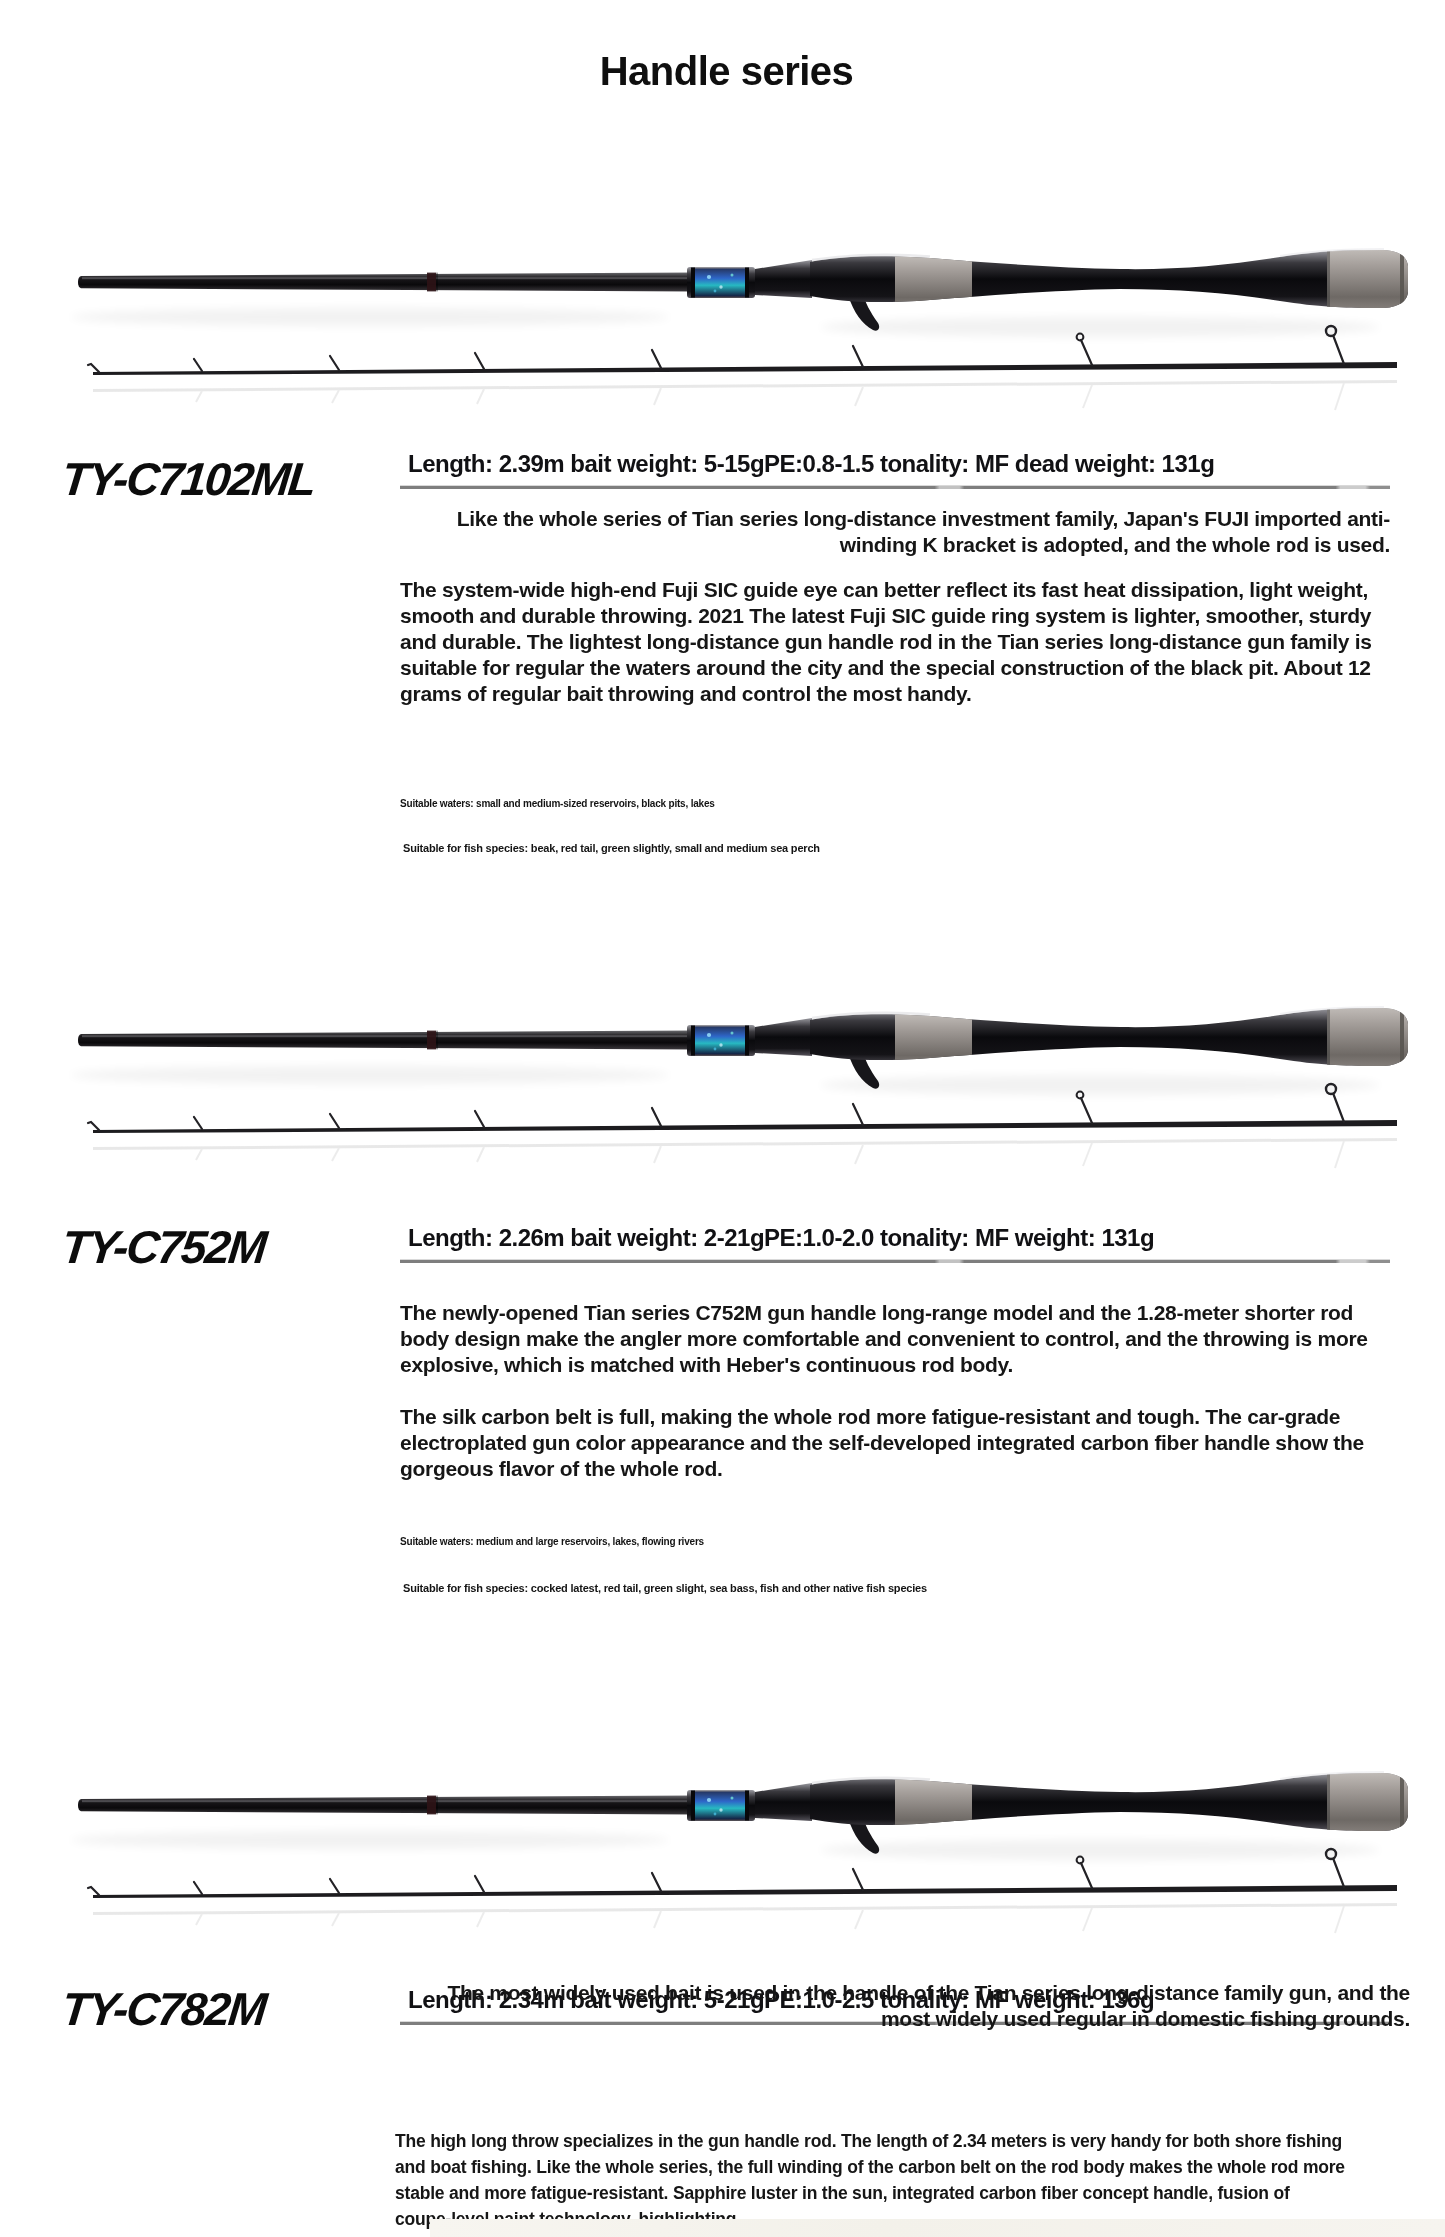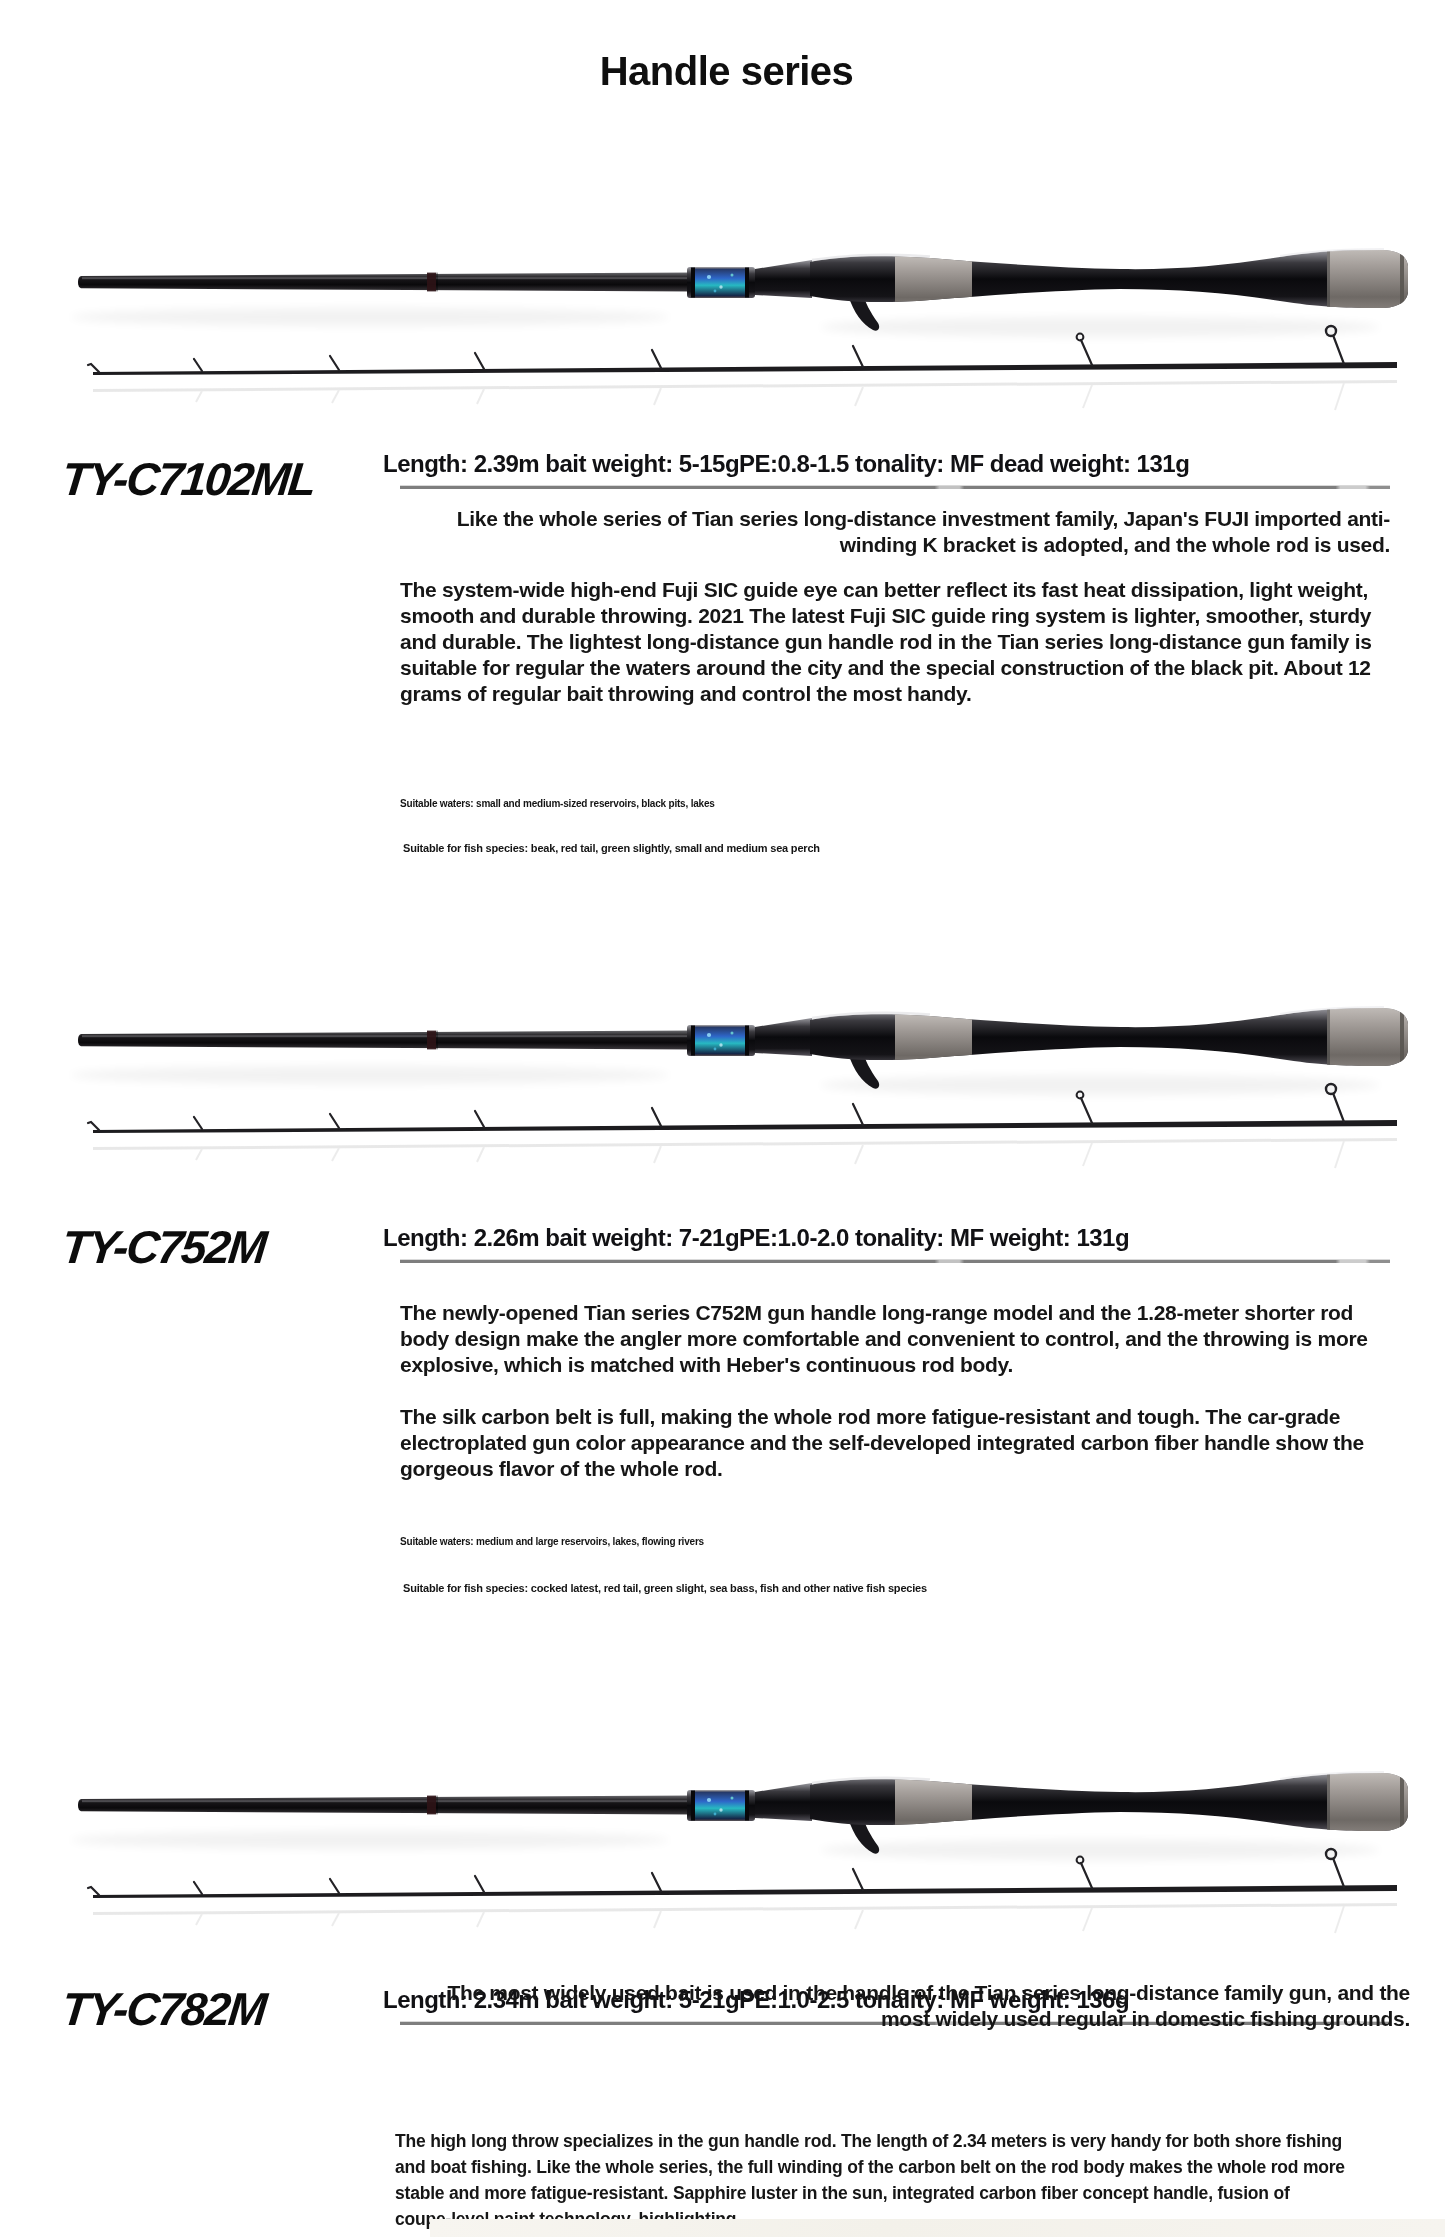--- a/index.html
+++ b/index.html
@@ -35,21 +35,21 @@
     font-size:46px;
     font-weight:bold;
     font-style:italic;
     letter-spacing:-2px;
     transform:skewX(-6deg);
     color:#0c0c0c;
     white-space:nowrap;
   }
   .spec{
     position:absolute;
-    left:383px;
+    left:408px;
     font-size:24px;
     font-weight:bold;
     letter-spacing:-0.5px;
     color:#111114;
     white-space:nowrap;
   }
   .rule{
     position:absolute;
     left:400px;
     width:990px;
@@ -228,21 +228,21 @@
     <div class="note-md" style="top:842px">Suitable for fish species: beak, red tail, green slightly, small and medium sea perch</div>
   </section>
 
   <section>
     <div class="rod-photo" style="top:983px">
       <svg viewBox="0 0 1370 200" preserveAspectRatio="xMidYMid meet">
           <use href="#rodSym"></use>
         </svg>
     </div>
     <div class="model-name" style="top:1220px">TY-C752M</div>
-    <div class="spec" style="top:1224px">Length: 2.26m bait weight: 7-21gPE:1.0-2.0 tonality: MF weight: 131g</div>
+    <div class="spec" style="top:1224px">Length: 2.26m bait weight: 2-21gPE:1.0-2.0 tonality: MF weight: 131g</div>
     <div class="rule" style="top:1260px"></div>
     <div class="para" style="top:1300px;left:400px;width:1000px">The newly-opened Tian series C752M gun handle long-range model and the 1.28-meter shorter rod body design make the angler more comfortable and convenient to control, and the throwing is more explosive, which is matched with Heber's continuous rod body.</div>
     <div class="para" style="top:1404px;left:400px;width:1000px">The silk carbon belt is full, making the whole rod more fatigue-resistant and tough. The car-grade electroplated gun color appearance and the self-developed integrated carbon fiber handle show the gorgeous flavor of the whole rod.</div>
     <div class="note-sm" style="top:1536px">Suitable waters: medium and large reservoirs, lakes, flowing rivers</div>
     <div class="note-md" style="top:1582px">Suitable for fish species: cocked latest, red tail, green slight, sea bass, fish and other native fish species</div>
   </section>
 
   <section>
     <div class="rod-photo" style="top:1748px">
       <svg viewBox="0 0 1370 200" preserveAspectRatio="xMidYMid meet">

